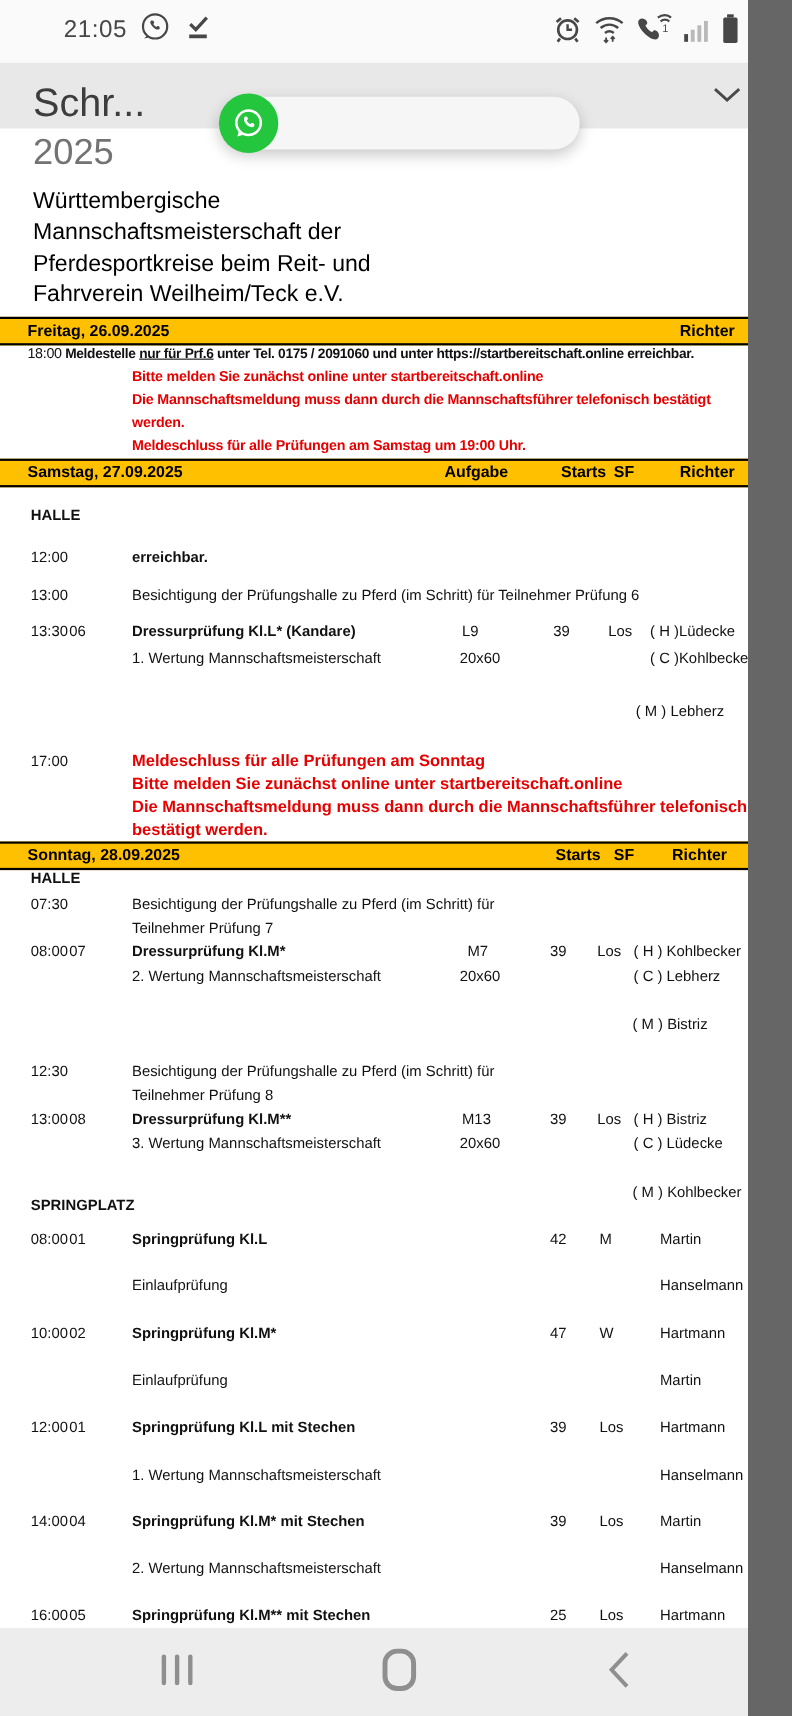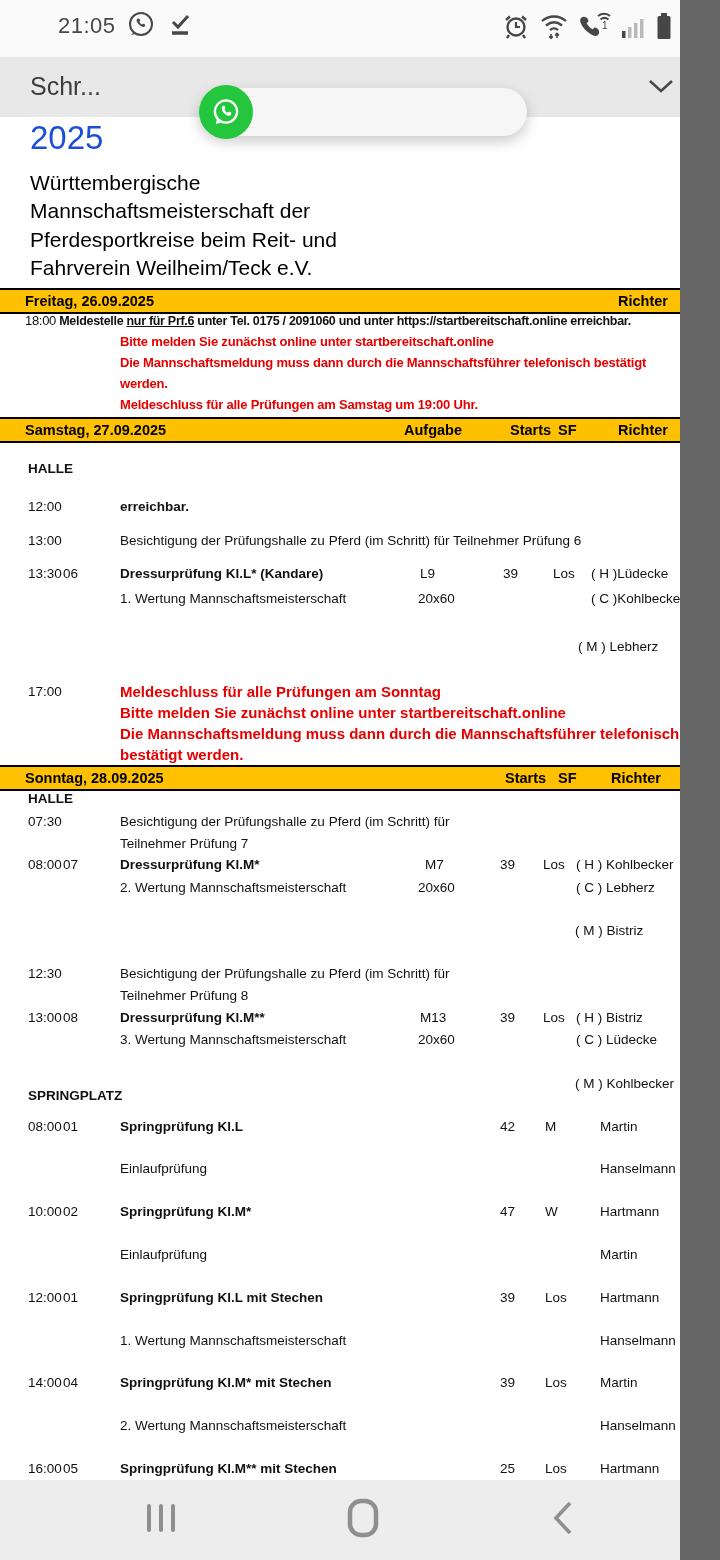--- a/index.html
+++ b/index.html
@@ -6,31 +6,31 @@
   .screen{position:relative;width:680px;height:1560px;background:#fff;overflow:hidden;
           font-family:"Liberation Sans",sans-serif;color:#111;}
   
   .statusbar{position:absolute;top:0;left:0;width:720px;height:57px;background:#FAFAFA;}
   .sb-left{position:absolute;left:58px;top:9px;display:flex;align-items:center;gap:10px;}
   .sb-time{font-size:22px;color:#474747;letter-spacing:.5px;}
   .sb-right{position:absolute;right:48px;top:11px;display:flex;align-items:center;gap:9px;}
   .sbicon{display:inline-block;}
   
   .appheader{position:absolute;top:57px;left:0;width:720px;height:60px;background:#E8E8E8;}
-  .app-title{position:absolute;left:30px;top:15px;font-size:25px;color:#3d3d3d;}
+  .app-title{position:absolute;left:30px;top:15px;font-size:36px;color:#3d3d3d;}
   .hdr-chevron{position:absolute;left:648px;top:22px;cursor:pointer;}
   
   .pill{position:absolute;left:199px;top:88px;width:328px;height:48px;border-radius:24px;
         background:#F6F6F6;box-shadow:0 5px 14px rgba(0,0,0,.22);z-index:5;}
   .pill-wa{position:absolute;left:0px;top:-3px;width:54px;height:54px;border-radius:50%;
            background:#24C63E;display:flex;align-items:center;justify-content:center;}
   
   .doc{position:absolute;top:117px;left:0;width:720px;height:1363px;background:#fff;overflow:hidden;}
   .abs{position:absolute;white-space:nowrap;}
-  .year{left:30px;top:0px;font-size:33px;height:42px;line-height:42px;color:#1d4ed8;}
+  .year{left:30px;top:0px;font-size:33px;height:42px;line-height:42px;color:#737373;}
   .tl{left:30px;font-size:21px;height:28px;line-height:28px;color:#000;}
   .bar{position:absolute;left:0;width:720px;height:22px;background:#FFC000;
        border-top:2px solid #000;border-bottom:2px solid #000;}
   .bar span{position:absolute;top:0;height:22px;line-height:22px;font-weight:bold;
             font-size:14.5px;color:#000;white-space:nowrap;}
   .line{position:absolute;left:0;width:720px;height:20px;line-height:20px;font-size:13.5px;}
   .line span{position:absolute;top:0;white-space:nowrap;}
   .ct{left:28px;}  .cn{left:63px;font-weight:normal;}  .cd{left:120px;}
   .ca{left:420px;} .cs{left:500px;width:27px;text-align:left;}
   .csf{left:543px;} .cr{left:576px;} .cr2{left:705px;}

